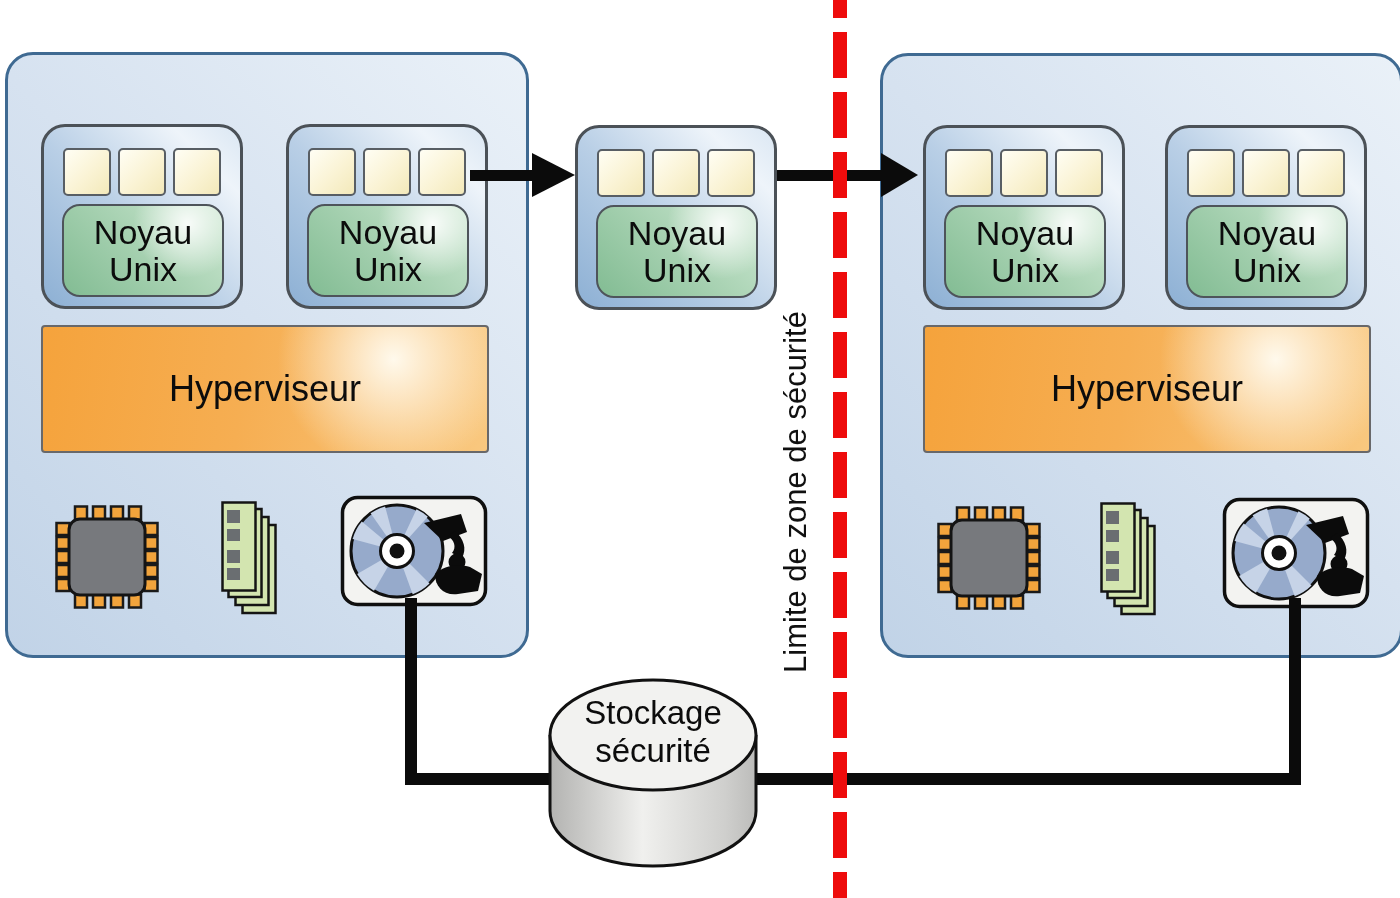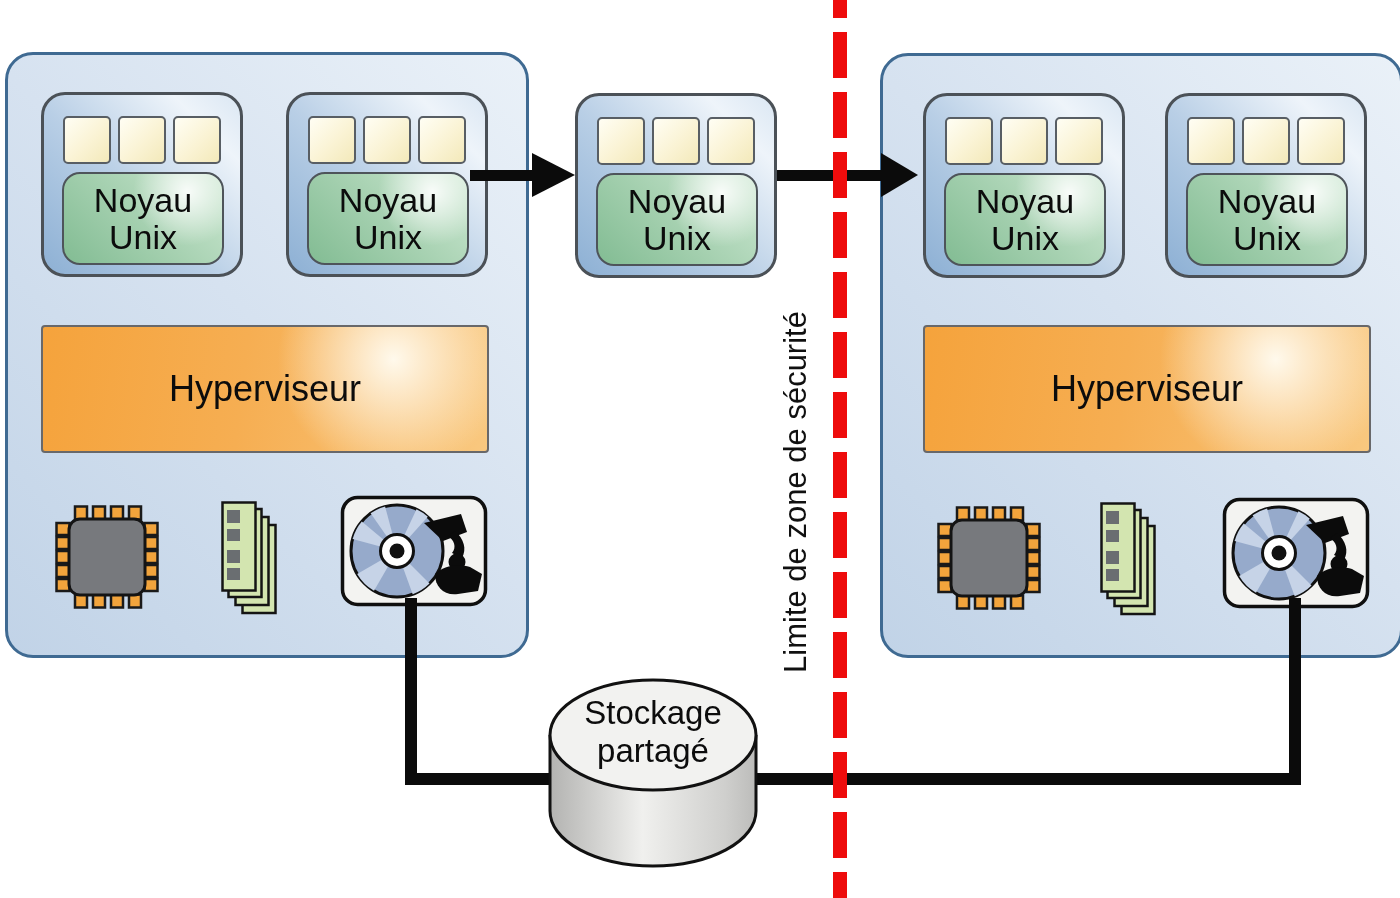--- a/index.html
+++ b/index.html
@@ -4,21 +4,21 @@
 <style>
   html,body { margin:0; padding:0; background:#fff; }
   .canvas { position:relative; width:1400px; height:898px; background:#ffffff;
             font-family:"Liberation Sans", sans-serif; overflow:hidden; }
 
   .host { position:absolute; border:3px solid #3f6a92; border-radius:28px;
           background:linear-gradient(225deg, #eaf1f8 0%, #d6e2f0 48%, #c1d3e7 100%); }
 
   .vm { position:absolute; width:202px; height:185px; border:3px solid #4b5157; border-radius:24px;
         box-sizing:border-box;
-        background:linear-gradient(45deg, #8db0d4 0%, #b9cfe6 45%, #eef4fa 82%, #dbe7f3 100%); }
+        background:linear-gradient(45deg, #8db0d4 0%, #b9cfe6 45%, #eef4fa 82%, #dbe7f3 100%);margin-top:32px; }
   .slots { position:absolute; left:19px; top:21px; display:flex; gap:7px; }
   .slot { width:48px; height:48px; border:2px solid #585e64; border-radius:5px; box-sizing:border-box;
           background:linear-gradient(135deg, #fffef4 0%, #faf3d4 55%, #f3e9ba 100%); }
   .kernel { position:absolute; left:18px; top:77px; width:162px; height:93px; box-sizing:border-box;
             border:2.5px solid #4e545a; border-radius:18px;
             display:flex; align-items:center; justify-content:center; text-align:center;
             font-size:34px; line-height:37px; color:#0c0c0c;
             background:radial-gradient(circle at 78% 20%, rgba(255,255,255,.9) 0%, rgba(255,255,255,0) 38%),
                        linear-gradient(45deg, #82bc93 0%, #a3cfae 45%, #cde8d2 100%); }
 
@@ -212,18 +212,18 @@
       <linearGradient id="cylside" x1="0" y1="0" x2="1" y2="0">
         <stop offset="0" stop-color="#b3b3b1"></stop>
         <stop offset="0.45" stop-color="#f0f0ee"></stop>
         <stop offset="0.85" stop-color="#cfcfcd"></stop>
         <stop offset="1" stop-color="#bcbcba"></stop>
       </linearGradient>
     </defs>
     <path d="M4,59 L4,135 A103,55 0 0 0 210,135 L210,59" fill="url(#cylside)" stroke="#111" stroke-width="3"></path>
     <ellipse cx="107" cy="59" rx="103" ry="55" fill="#f2f2f0" stroke="#111" stroke-width="3"></ellipse>
   </svg>
-  <div class="cyl-label">Stockage partagé</div>
+  <div class="cyl-label">Stockage sécurité</div>
 
   <div class="boundary-label">Limite de zone de sécurité</div>
   <div class="boundary-line"></div>
 
 </div>
 
 </body></html>

